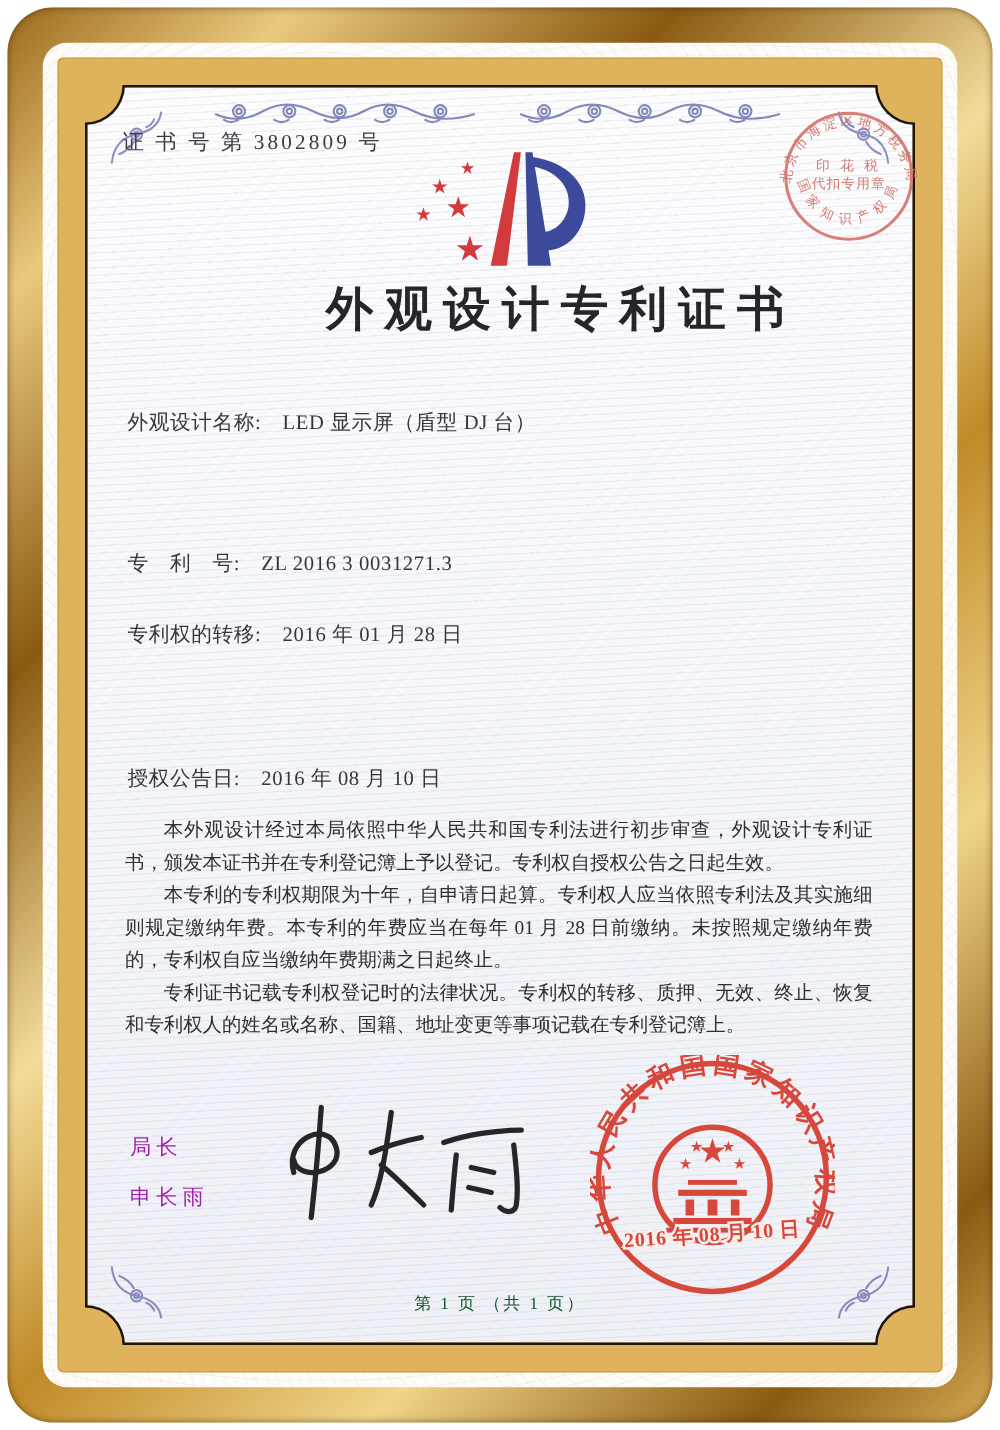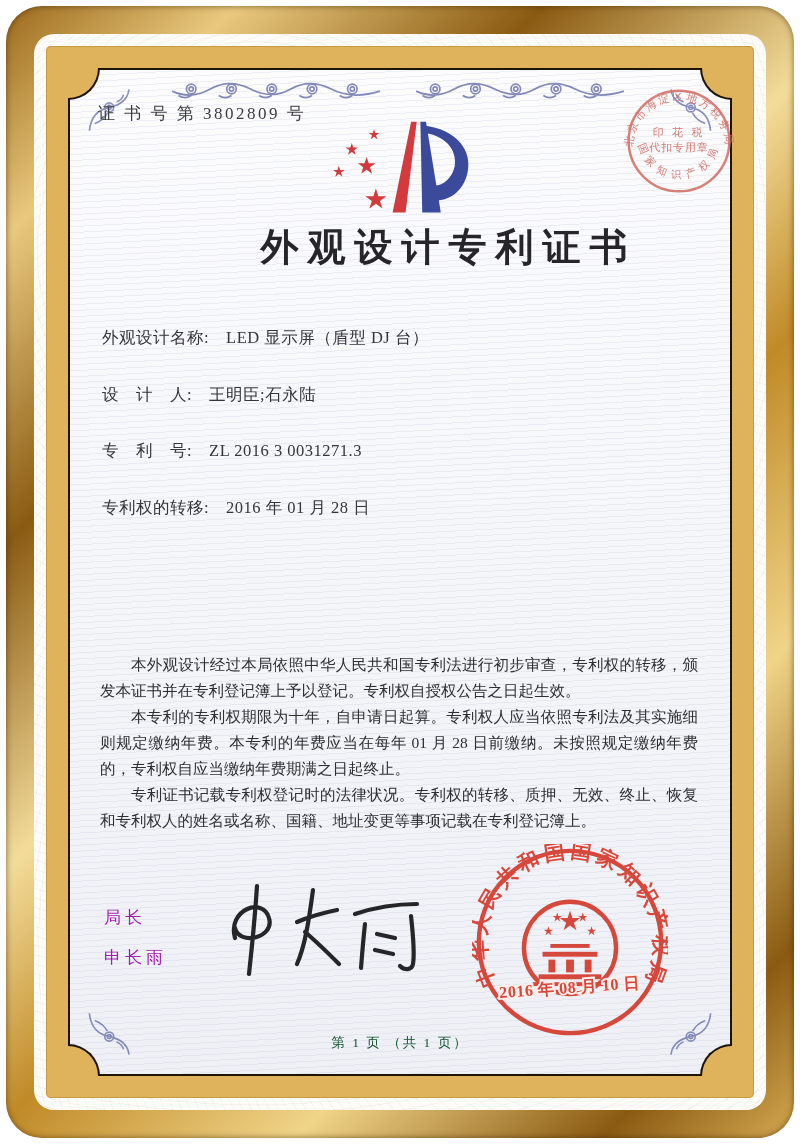--- a/index.html
+++ b/index.html
@@ -147,33 +147,33 @@
     <text x="60" y="70" text-anchor="middle" font-size="11.5" fill="#cf6e66" letter-spacing="1">代扣专用章</text>
   </svg>
 
   
   <div class="title">外观设计专利证书</div>
 
   
   <div class="field-row f0">
     <span class="label">外观设计名称:</span><span class="value">LED 显示屏（盾型 DJ 台）</span>
   </div>
-  <div class="field-row f1">
-    <span class="label">设　计　人:</span><span class="value">王明臣;石永陆</span>
-  </div>
   <div class="field-row f2">
     <span class="label">专　利　号:</span><span class="value">ZL 2016 3 0031271.3</span>
   </div>
   <div class="field-row f3">
     <span class="label">专利权的转移:</span><span class="value">2016 年 01 月 28 日</span>
   </div>
+  <div class="field-row f5">
+    <span class="label">授权公告日:</span><span class="value">2016 年 08 月 10 日</span>
+  </div>
 
   
   <div class="paras">
-    <p>本外观设计经过本局依照中华人民共和国专利法进行初步审查，专利权的转移，颁发本证书并在专利登记簿上予以登记。专利权自授权公告之日起生效。</p>
+    <p>本外观设计经过本局依照中华人民共和国专利法进行初步审查，外观设计专利证书，颁发本证书并在专利登记簿上予以登记。专利权自授权公告之日起生效。</p>
     <p>本专利的专利权期限为十年，自申请日起算。专利权人应当依照专利法及其实施细则规定缴纳年费。本专利的年费应当在每年 01 月 28 日前缴纳。未按照规定缴纳年费的，专利权自应当缴纳年费期满之日起终止。</p>
     <p>专利证书记载专利权登记时的法律状况。专利权的转移、质押、无效、终止、恢复和专利权人的姓名或名称、国籍、地址变更等事项记载在专利登记簿上。</p>
   </div>
 
   
   <div class="director d-title">局长</div>
   <div class="director d-name">申长雨</div>
   <svg class="signature" viewBox="0 0 235 105" fill="none" stroke="#26262a" stroke-width="4.2" stroke-linecap="round">
     <path d="M30,62 C22,34 58,20 64,42 C70,62 34,70 30,52"></path>
     <path d="M52,10 C50,40 46,80 44,98"></path>

